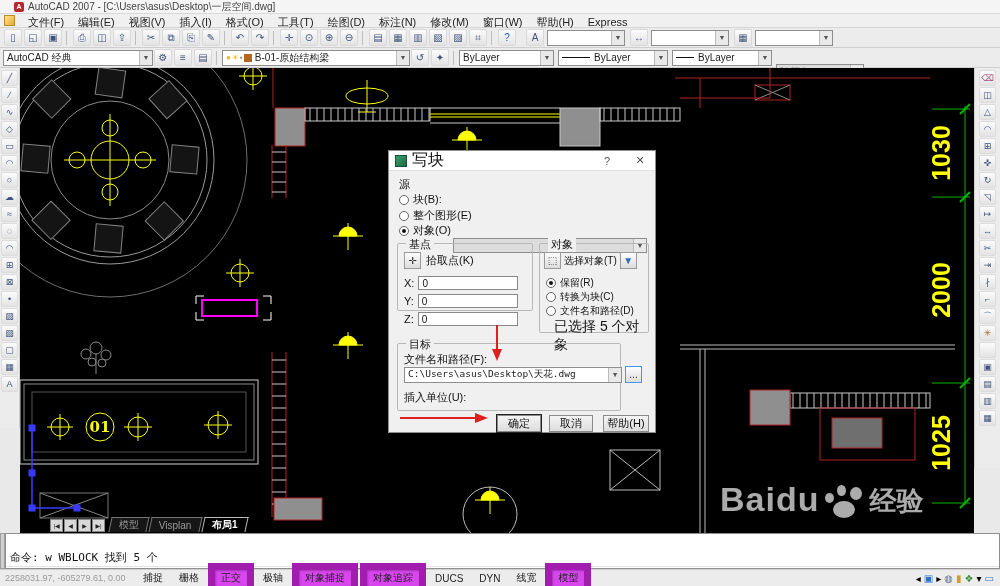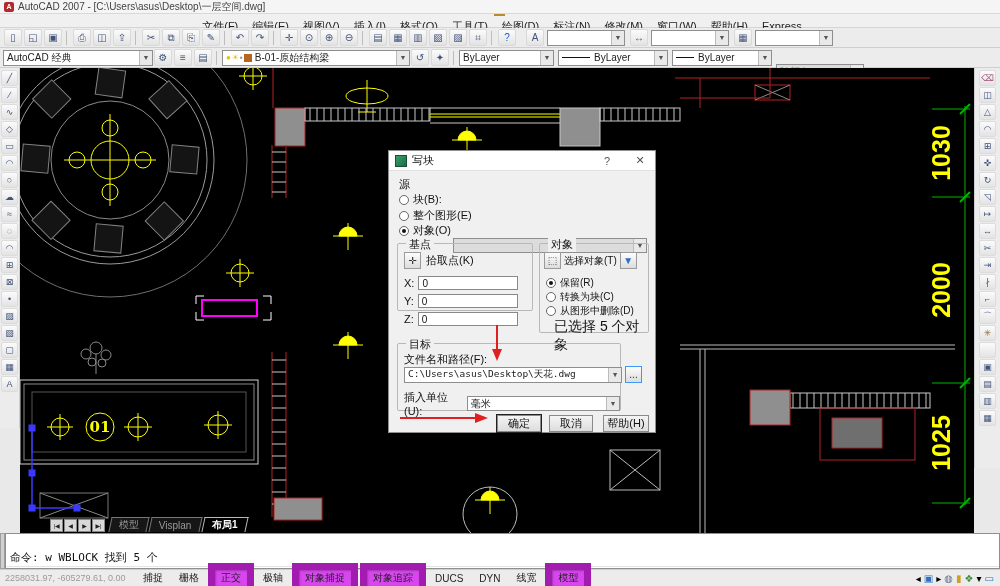--- a/index.html
+++ b/index.html
@@ -1,24 +1,24 @@
 <!DOCTYPE html>
 <html><head>
 <meta charset="utf-8">
 <style>
   * { margin:0; padding:0; box-sizing:border-box; }
   html,body { width:1000px; height:586px; overflow:hidden; font-family:"Liberation Sans","DejaVu Sans",sans-serif; background:#e9e9e9; }
   .abs { position:absolute; }
 
   
-  #titlebar { position:absolute; left:0; top:0; width:1000px; height:14px; background:#f5f5f5; border-bottom:1px solid #d9d9d9; display:flex; align-items:center; padding-left:4px; gap:4px; }
+  #titlebar { position:absolute; left:0; top:0; width:1000px; height:14px; background:#f5f5f5; border-bottom:1px solid #d9d9d9; display:flex; align-items:center; padding-left:14px; gap:4px; }
   #titlebar .appicon { width:10px; height:10px; background:#b3282d; color:#fff; font-size:7px; line-height:10px; text-align:center; border-radius:2px; font-weight:bold; }
   #titlebar .title { font-size:10px; color:#444; white-space:nowrap; }
 
-  #menubar { position:absolute; left:0; top:14px; width:1000px; height:14px; background:#f0f0f0; border-bottom:1px solid #d5d5d5; display:flex; align-items:center; gap:0; padding-left:4px;flex-direction:column; }
+  #menubar { position:absolute; left:0; top:14px; width:1000px; height:14px; background:#f0f0f0; border-bottom:1px solid #d5d5d5; display:flex; align-items:center; gap:0; padding-left:4px; }
   #menubar .docicon { width:11px; height:11px; background:linear-gradient(135deg,#ffe48a,#e8a934); border:1px solid #b98a2a; margin-right:6px; }
   #menubar .mi { font-size:11px; color:#222; padding:0 7px; cursor:default; }
 
   .tbrow { position:absolute; left:0; width:1000px; background:#ececec; border-bottom:1px solid #cfcfcf; display:flex; align-items:center; }
   #toolbar1 { top:28px; height:20px; padding-left:3px; }
   #toolbar2 { top:48px; height:20px; padding-left:3px; }
   .tbtn { width:18px; height:17px; border:1px solid #d9d9d9; background:linear-gradient(#fbfbfb,#e3e3e3); display:flex; align-items:center; justify-content:center; font-size:10px; color:#41537a; margin:0 1px; border-radius:2px; }
   .tbtn.sep { width:3px; border:none; background:transparent; border-left:1px solid #bdbdbd; height:14px; margin:0 3px; border-radius:0; }
   .combo { height:16px; border:1px solid #8e8e8e; background:#fff; display:flex; align-items:center; font-size:10px; color:#222; padding-left:3px; position:relative; }
   .combo .arrow { margin-left:auto; width:13px; height:100%; background:#e9e9e9; border-left:1px solid #bbb; display:flex; align-items:center; justify-content:center; font-size:7px; color:#555; }
@@ -52,21 +52,21 @@
   .paw i { position:absolute; background:#c9c9c9; border-radius:50%; }
   .paw .pad { width:22px; height:17px; left:8px; top:16px; }
   .paw .t1 { width:9px; height:10px; left:0;  top:8px; }
   .paw .t2 { width:9px; height:11px; left:12px; top:0; }
   .paw .t3 { width:12px; height:13px; left:25px; top:2px; }
 
   
   #dialog { position:absolute; left:388px; top:150px; width:268px; height:283px; background:#f0f0f0; border:1px solid #8f8f8f; box-shadow:2px 3px 8px rgba(0,0,0,.55); z-index:50; font-size:11px; color:#111; }
   #dlg-title { height:20px; background:#fff; display:flex; align-items:center; padding:0 6px; gap:5px; border-bottom:1px solid #e0e0e0; }
   #dlg-title .dicon { width:12px; height:12px; background:linear-gradient(135deg,#39a06a,#1d6b44); border:1px solid #145237; }
-  #dlg-title .dtext { font-size:11px; }
+  #dlg-title .dtext { font-size:16px; }
   #dlg-title .dbtn { margin-left:auto; width:18px; text-align:center; color:#555; font-size:11px; }
   #dlg-title .dbtn.close { margin-left:10px; }
   .grp { position:absolute; border:1px solid #b8b8b8; border-radius:2px; }
   .grp > .glabel { position:absolute; top:-7px; left:8px; background:#f0f0f0; padding:0 3px; font-size:11px; }
   .radio { display:inline-block; width:10px; height:10px; border:1px solid #666; border-radius:50%; background:#fff; vertical-align:-1px; margin-right:4px; }
   .radio.sel::after { content:''; display:block; width:4px; height:4px; margin:2px; border-radius:50%; background:#111; }
   .row { position:absolute; display:flex; align-items:center; }
   .tinput { border:1px solid #888; background:#fff; height:14px; font-size:10px; padding:0 3px; display:flex; align-items:center; }
   .ibtn { width:17px; height:17px; border:1px solid #9a9a9a; background:linear-gradient(#fdfdfd,#dcdcdc); display:flex; align-items:center; justify-content:center; font-size:10px; color:#333; }
   .dbutton { position:absolute; width:44px; height:17px; border:1px solid #8a8a8a; background:linear-gradient(#f4f4f4,#ddd); font-size:11px; display:flex; align-items:center; justify-content:center; }
@@ -432,20 +432,30 @@
               <line x1="940" y1="440" x2="950" y2="430"></line>
             </g>
         </g>
         <text x="930" y="85" transform="rotate(-90 930 85)" text-anchor="middle" font-size="25" font-weight="bold" fill="#ffff00">1030</text>
         <text x="930" y="222" transform="rotate(-90 930 222)" text-anchor="middle" font-size="25" font-weight="bold" fill="#ffff00">2000</text>
         <text x="930" y="375" transform="rotate(-90 930 375)" text-anchor="middle" font-size="25" font-weight="bold" fill="#ffff00">1025</text>
       </g>
     </svg>
 
     
+    <div id="watermark">
+      <span class="wm1">Baidu</span>
+      <span class="paw">
+          <i class="pad"></i>
+          <i class="t1"></i>
+          <i class="t2"></i>
+          <i class="t3"></i>
+        </span>
+      <span class="wm2">经验</span>
+    </div>
 
     
     <div id="tabstrip">
       <span style="display:flex;gap:1px;margin-right:4px">
           <span class="tnav">|◀</span>
           <span class="tnav">◀</span>
           <span class="tnav">▶</span>
           <span class="tnav">▶|</span>
         </span>
       <span style="display:flex;gap:2px">
@@ -544,41 +554,37 @@
     <div class="row" style="left:6px;top:32px">
       <span class="radio sel"></span>
       <span style="font-size:10px">保留(R)</span>
     </div>
     <div class="row" style="left:6px;top:46px">
       <span class="radio"></span>
       <span style="font-size:10px">转换为块(C)</span>
     </div>
     <div class="row" style="left:6px;top:60px">
       <span class="radio"></span>
-      <span style="font-size:10px">从图形中删除(D)</span>
+      <span style="font-size:10px">文件名和路径(D)</span>
     </div>
     <span class="abs" style="left:14px;top:74px;font-size:14px">已选择 5 个对象</span>
   </div>
 
   <div class="grp" style="left:8px;top:192px;width:224px;height:68px">
     <span class="glabel">目标</span>
     <span class="abs" style="left:6px;top:8px">文件名和路径(F):</span>
     <div class="row" style="left:6px;top:22px;gap:3px">
       <span class="combo" style="width:218px;height:16px;font-size:9.5px;font-family:'DejaVu Sans Mono',monospace">
         <span>C:\Users\asus\Desktop\天花.dwg</span>
         <span class="arrow">▼</span>
       </span>
       <span class="ibtn" style="border:1px solid #3b99fc">...</span>
     </div>
     <div class="row" style="left:6px;top:46px;gap:6px">
       <span>插入单位(U):</span>
-      <span class="combo" style="width:168px;height:15px">
-        <span>毫米</span>
-        <span class="arrow">▼</span>
-      </span>
     </div>
   </div>
 
   <span class="dbutton default" style="left:108px;top:264px">确定</span>
   <span class="dbutton" style="left:160px;top:264px">取消</span>
   <span class="dbutton" style="left:214px;top:264px;width:46px">帮助(H)</span>
 </div>
 
 <svg id="arrows">
   <g stroke="#e02020" stroke-width="2" fill="#e02020">

